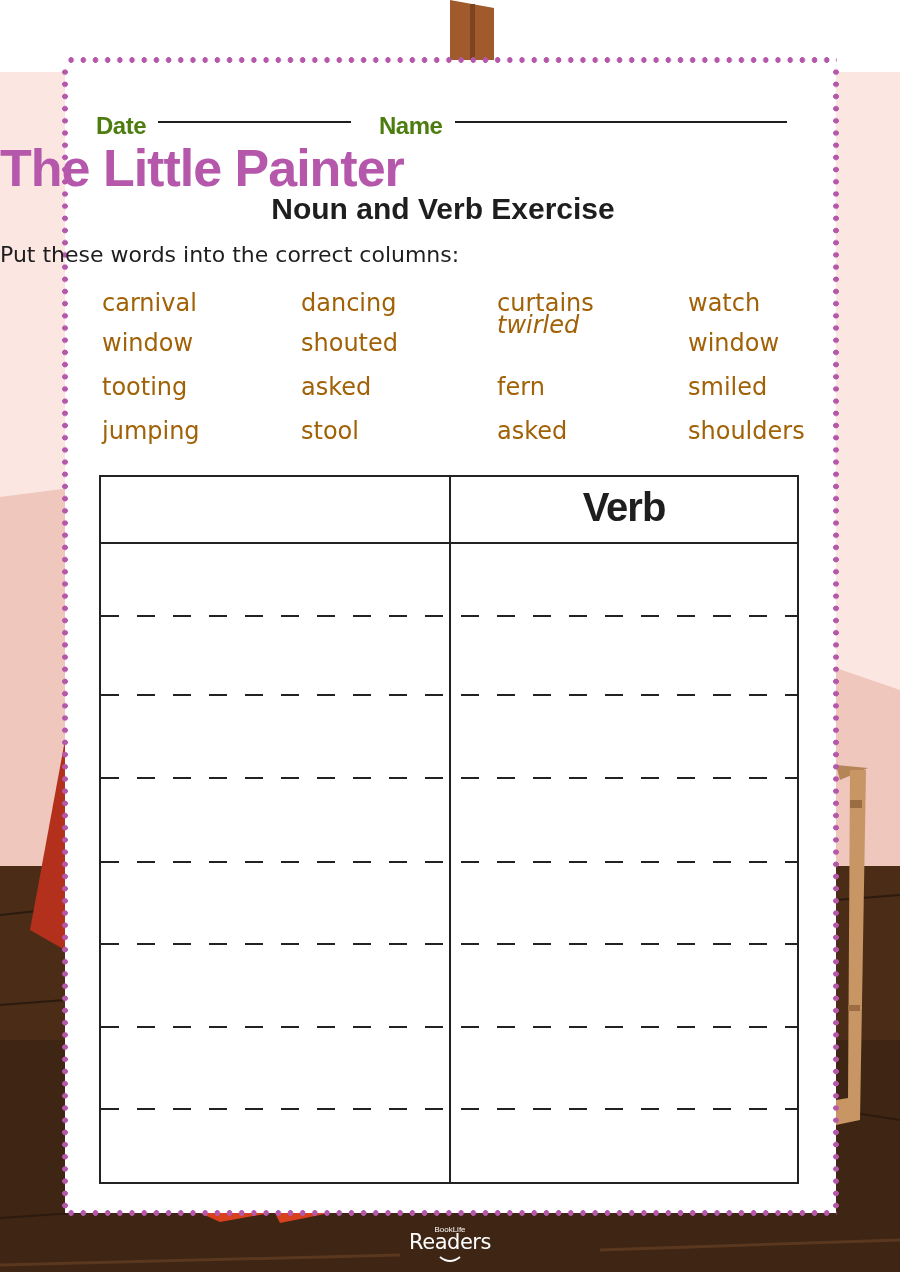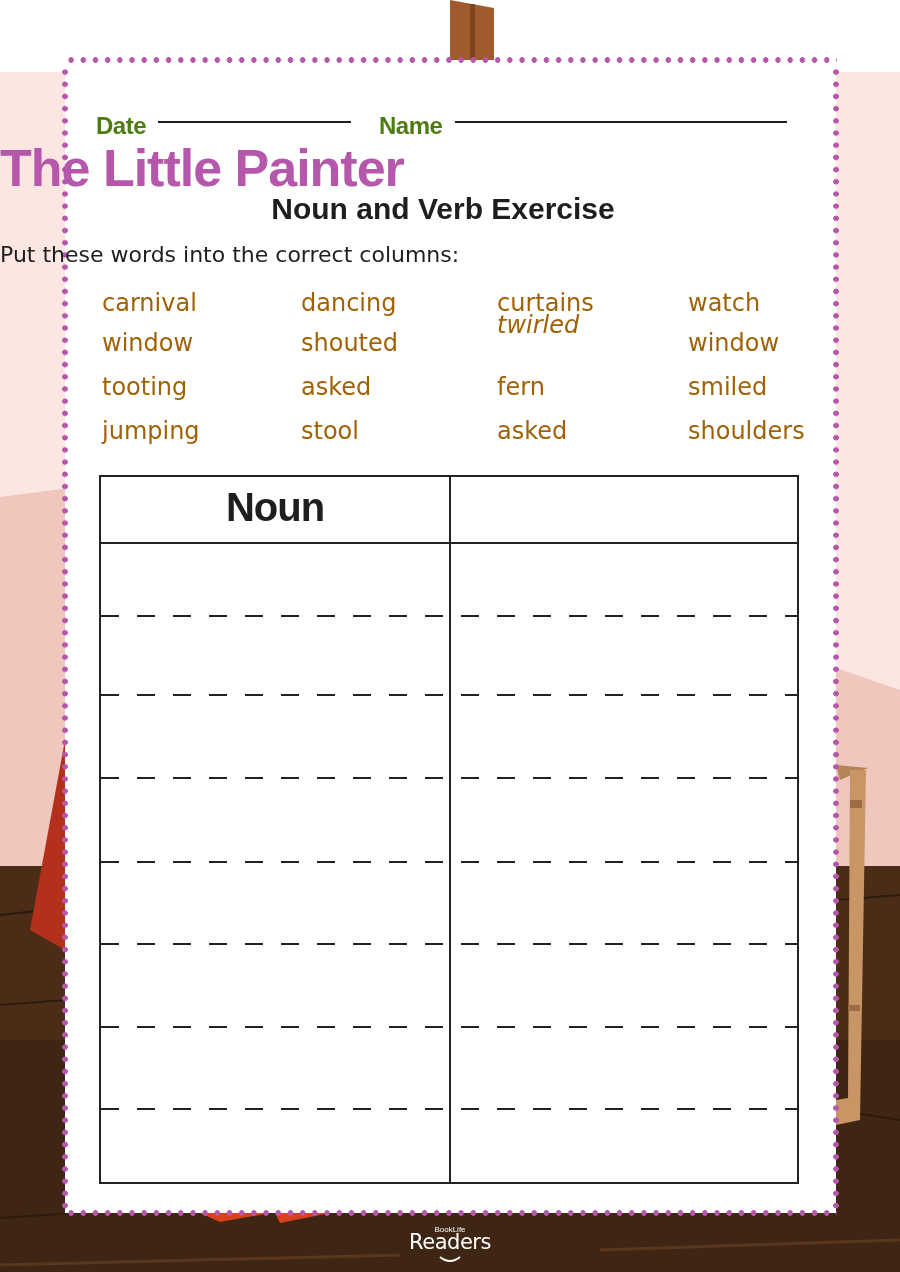--- a/index.html
+++ b/index.html
@@ -93,21 +93,21 @@
   <span class="word" style="left:497px;top:373px;text-align:right;">fern</span>
   <span class="word" style="left:688px;top:373px;">smiled</span>
 
   <span class="word" style="left:102px;top:417px;">jumping</span>
   <span class="word" style="left:301px;top:417px;">stool</span>
   <span class="word" style="left:497px;top:417px;">asked</span>
   <span class="word" style="left:688px;top:417px;">shoulders</span>
 </div>
 
 <div class="table">
-  <div class="col-head" style="left:0;width:348px;">Noun</div>
+  <div class="col-head" style="left:350px;width:346px;">Verb</div>
   <div class="head-divider"></div>
   <div class="col-divider"></div>
 
   <div class="dash" style="top:138px;"></div>
   <div class="dash" style="top:217px;"></div>
   <div class="dash" style="top:300px;"></div>
   <div class="dash" style="top:384px;"></div>
   <div class="dash" style="top:466px;"></div>
   <div class="dash" style="top:549px;"></div>
   <div class="dash" style="top:631px;"></div>

